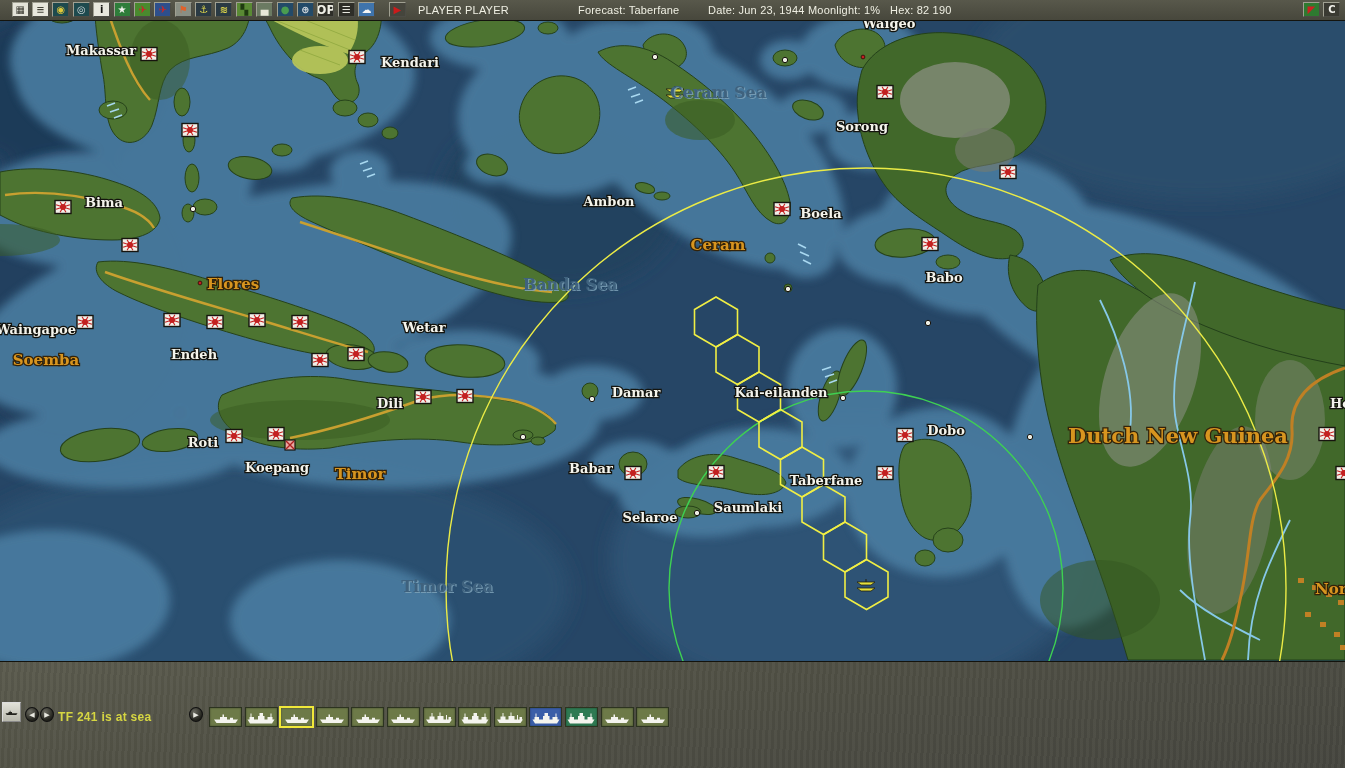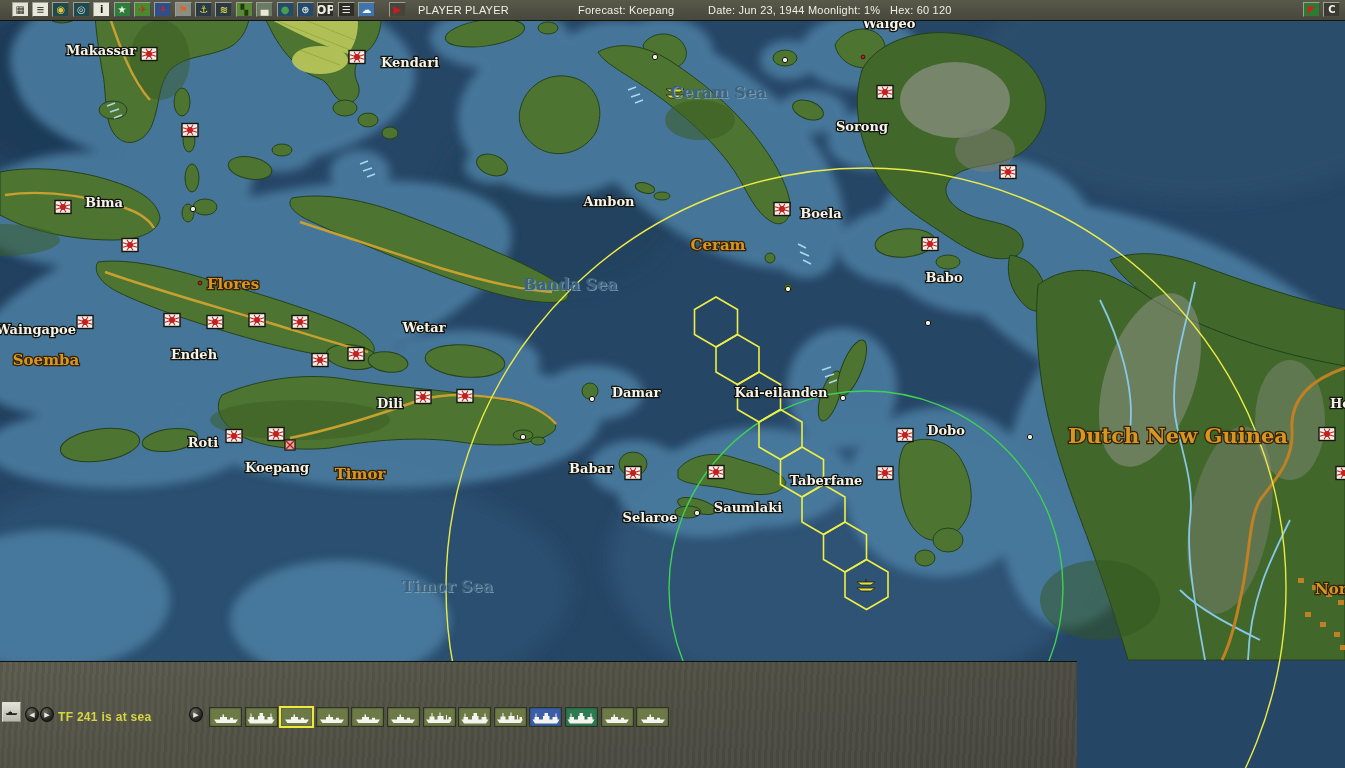--- a/index.html
+++ b/index.html
@@ -8,21 +8,21 @@
 
 #topbar{position:absolute;left:0;top:0;width:1345px;height:20px;background:linear-gradient(#58584b,#47473c);border-bottom:1px solid #14140e;z-index:10}
 #icons{position:absolute;left:10px;top:1px;display:flex;align-items:center}
 #right-icons{position:absolute;right:3px;top:1px;display:flex;align-items:center}
 .ticon{flex:0 0 auto;width:17px;height:15px;margin:1px 1.7px;display:flex;align-items:center;justify-content:center;
  font:bold 10px "DejaVu Sans",sans-serif;border:1px outset #a0a092;box-sizing:border-box;cursor:pointer;overflow:hidden;line-height:1}
 .ticon.optxt{font-size:12px;letter-spacing:0}
 .ticon.gap{margin-left:12px}
 #topbar .txt{position:absolute;top:4px;font-size:11px;color:#efefe3;white-space:nowrap;letter-spacing:.2px}
 
-#panel{position:absolute;left:0;top:661px;width:1077px;height:107px;z-index:10;
+#panel{position:absolute;left:0;top:661px;width:1345px;height:107px;z-index:10;
  background:linear-gradient(170deg,#5c5c4f 0%,#535347 35%,#474740 100%);border-top:1px solid #13130d}
 #panel::after{content:"";position:absolute;inset:0;background:repeating-linear-gradient(93deg,rgba(0,0,0,.05) 0 3px,rgba(255,255,255,.02) 3px 6px);pointer-events:none}
 .circlebtn{position:absolute;width:14px;height:15px;border-radius:50%;background:radial-gradient(circle at 35% 30%,#6a6a60,#22221c 70%);
  display:flex;align-items:center;justify-content:center;color:#e8e8e0;font-size:7px;cursor:pointer;border:1px solid #111;box-sizing:border-box;z-index:3}
 #tf-status{position:absolute;left:58px;top:48px;font-size:12px;font-weight:bold;letter-spacing:.3px;z-index:3;white-space:nowrap}
 #gray-ship-btn{position:absolute;left:2px;top:40px;width:19px;height:20px;background:linear-gradient(#e2e2d8,#b8b8ac);
  border:1px outset #ddd;box-sizing:border-box;display:flex;align-items:center;justify-content:center;cursor:pointer;z-index:3}
 #ship-row{position:absolute;left:209px;top:45px;display:flex;z-index:3}
 .shipbtn{flex:0 0 auto;width:33px;height:20px;margin-right:2.6px;border:1px solid #2c3320;box-sizing:border-box;
  display:flex;align-items:flex-end;justify-content:center;cursor:pointer;background:#6d7a48;box-shadow:inset 0 0 2px rgba(0,0,0,.45)}
@@ -628,24 +628,24 @@
         <div class="ticon" style="background: rgb(90, 138, 52); color: rgb(31, 58, 16);">▚</div>
         <div class="ticon" style="background: rgb(107, 122, 98); color: rgb(232, 232, 216);">▄</div>
         <div class="ticon" style="background: rgb(35, 74, 104); color: rgb(74, 156, 80);">●</div>
         <div class="ticon" style="background: rgb(35, 74, 104); color: rgb(205, 213, 218);">⊕</div>
         <div class="ticon optxt" style="background: rgb(46, 46, 40); color: rgb(239, 239, 230);">OP</div>
         <div class="ticon" style="background: rgb(46, 46, 40); color: rgb(232, 232, 224);">☰</div>
         <div class="ticon" style="background: rgb(63, 116, 172); color: rgb(244, 244, 244);">☁</div>
         <div class="ticon gap" style="background: rgb(69, 69, 60); color: rgb(204, 27, 27);">▶</div>
       </div>
   <span class="txt" style="left:418px">PLAYER PLAYER</span>
-  <span class="txt" style="left:578px">Forecast: Koepang</span>
+  <span class="txt" style="left:578px">Forecast: Taberfane</span>
   <span class="txt" style="left:708px">Date: Jun 23, 1944</span>
   <span class="txt" style="left:808px">Moonlight: 1%</span>
-  <span class="txt" style="left:890px">Hex: 60 120</span>
+  <span class="txt" style="left:890px">Hex: 82 190</span>
   <div id="right-icons">
         <div class="ticon" style="background: rgb(46, 122, 48); color: rgb(204, 34, 34);">◤</div>
         <div class="ticon" style="background: rgb(58, 58, 50); color: rgb(240, 240, 234);">C</div>
       </div>
 </div>
 
 <div id="panel">
   <div id="gray-ship-btn">
     <svg width="15" height="12" viewBox="0 0 30 18">
           <path fill="#23231d" d="M3,11.5 L27,11.5 L24.5,15 L5.5,15 Z M9,9 L16,9 L16,11.5 L9,11.5 Z M11.5,6.5 L13,6.5 L13,9 L11.5,9 Z"></path>

